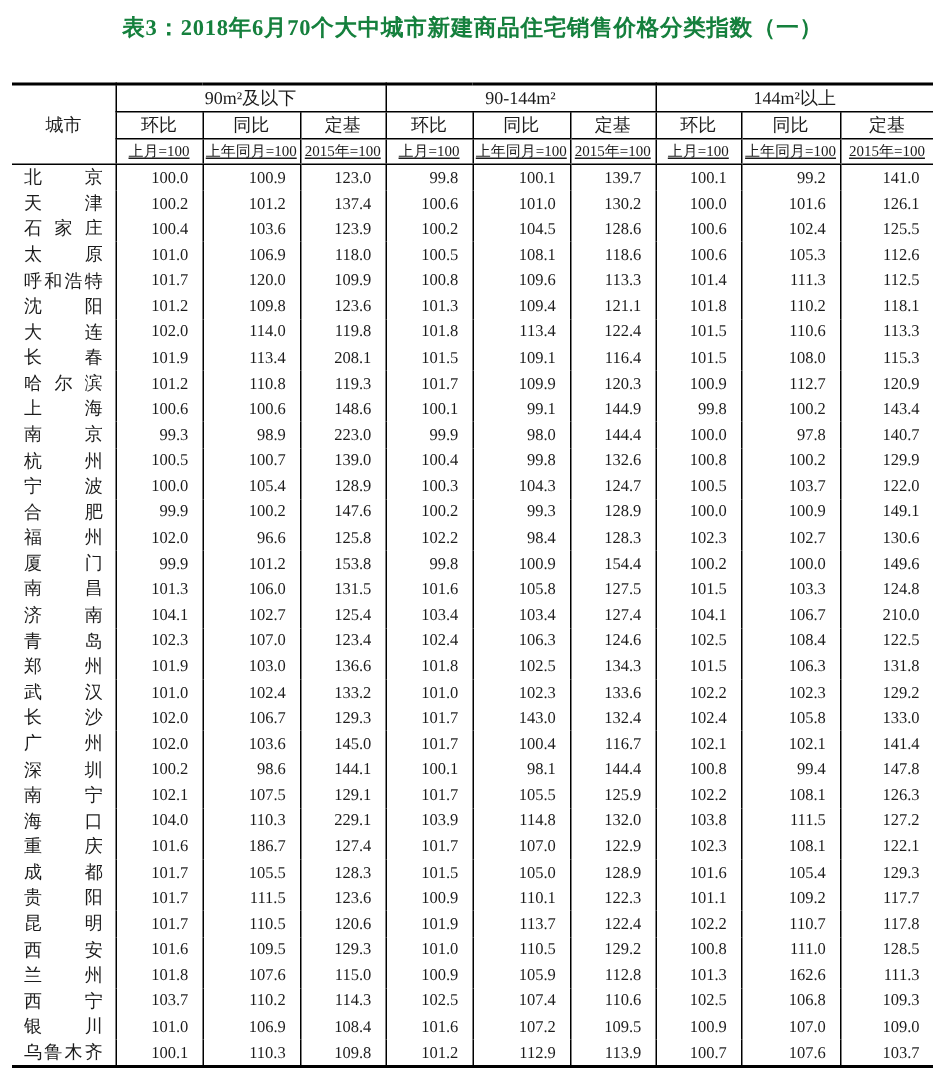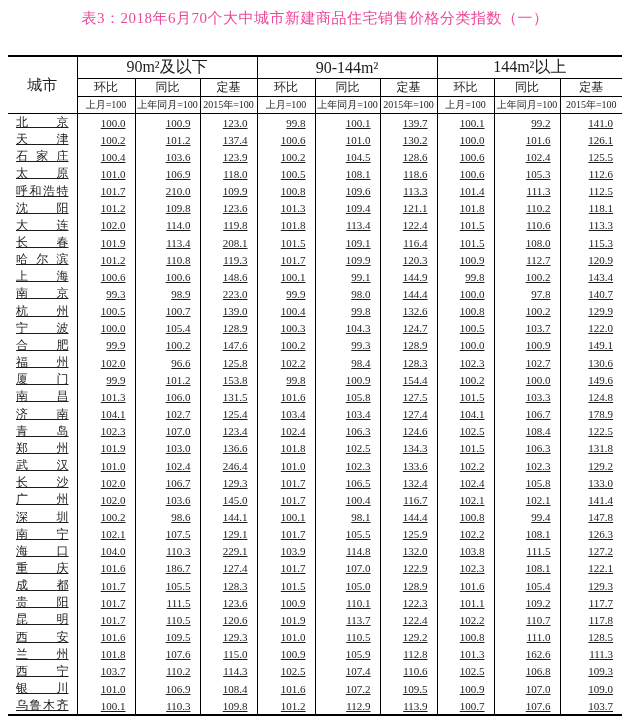--- a/index.html
+++ b/index.html
@@ -8,24 +8,24 @@
     font-family: "Liberation Serif", "DejaVu Serif", serif;
     color: #1c1c1c;
     position: relative;
     overflow: hidden;
   }
   .page { width: 630px; height: 721px; position: relative; }
   .title {
     position: absolute;
     top: 9px; left: 0; width: 630px;
     text-align: center;
-    font-weight: normal;
+    font-weight: bold;
     font-size: 15px;
     letter-spacing: 0.5px;
-    color: #ec4899;
+    color: #15803d;
   }
   table.price-table {
     position: absolute;
     top: 55px; left: 8px;
     width: 614px;
     border-collapse: collapse;
     table-layout: fixed;
     border-top: 2px solid #000;
     border-bottom: 2px solid #000;
   }
@@ -33,28 +33,28 @@
     font-weight: normal;
     white-space: nowrap;
     overflow: hidden;
     vertical-align: middle;
   }
   thead th {
     border-left: 1px solid #000;
     border-bottom: 1px solid #000;
     text-align: center;
   }
-  thead th.city-h { border-left: none; font-size: 15px; }
+  thead th.city-h { border-left: none; font-size: 12px; }
   thead tr.grp-row { height: 18px; }
   thead tr.sub-row { height: 16px; }
-  thead tr.unit-row { height: 17px; }
-  th.grp { font-size: 16px; }
+  thead tr.unit-row { height: 17px; text-decoration: underline; }
+  th.grp { font-size: 12px; }
   th.sub { font-size: 12px; }
   th.unit { font-size: 10px; }
-  tbody tr { height: 17.17px; text-decoration: underline; }
+  tbody tr { height: 17.17px; }
   tbody td { border-left: 1px solid #000; }
   tbody td.city {
     border-left: none;
     font-size: 12px;
     padding: 0 8px;
     text-align: justify;
     text-align-last: justify;
   }
   tbody td.num {
     font-size: 11px;
@@ -160,21 +160,21 @@
     <td class="num">108.1</td>
     <td class="num">118.6</td>
     <td class="num">100.6</td>
     <td class="num">105.3</td>
     <td class="num">112.6</td>
   </tr>
 
   <tr>
     <td class="city">呼和浩特</td>
     <td class="num">101.7</td>
-    <td class="num">210.0</td>
+    <td class="num">120.0</td>
     <td class="num">109.9</td>
     <td class="num">100.8</td>
     <td class="num">109.6</td>
     <td class="num">113.3</td>
     <td class="num">101.4</td>
     <td class="num">111.3</td>
     <td class="num">112.5</td>
   </tr>
 
   <tr>
@@ -336,21 +336,21 @@
   <tr>
     <td class="city">济南</td>
     <td class="num">104.1</td>
     <td class="num">102.7</td>
     <td class="num">125.4</td>
     <td class="num">103.4</td>
     <td class="num">103.4</td>
     <td class="num">127.4</td>
     <td class="num">104.1</td>
     <td class="num">106.7</td>
-    <td class="num">178.9</td>
+    <td class="num">210.0</td>
   </tr>
 
   <tr>
     <td class="city">青岛</td>
     <td class="num">102.3</td>
     <td class="num">107.0</td>
     <td class="num">123.4</td>
     <td class="num">102.4</td>
     <td class="num">106.3</td>
     <td class="num">124.6</td>
@@ -369,36 +369,36 @@
     <td class="num">134.3</td>
     <td class="num">101.5</td>
     <td class="num">106.3</td>
     <td class="num">131.8</td>
   </tr>
 
   <tr>
     <td class="city">武汉</td>
     <td class="num">101.0</td>
     <td class="num">102.4</td>
-    <td class="num">246.4</td>
+    <td class="num">133.2</td>
     <td class="num">101.0</td>
     <td class="num">102.3</td>
     <td class="num">133.6</td>
     <td class="num">102.2</td>
     <td class="num">102.3</td>
     <td class="num">129.2</td>
   </tr>
 
   <tr>
     <td class="city">长沙</td>
     <td class="num">102.0</td>
     <td class="num">106.7</td>
     <td class="num">129.3</td>
     <td class="num">101.7</td>
-    <td class="num">106.5</td>
+    <td class="num">143.0</td>
     <td class="num">132.4</td>
     <td class="num">102.4</td>
     <td class="num">105.8</td>
     <td class="num">133.0</td>
   </tr>
 
   <tr>
     <td class="city">广州</td>
     <td class="num">102.0</td>
     <td class="num">103.6</td>

